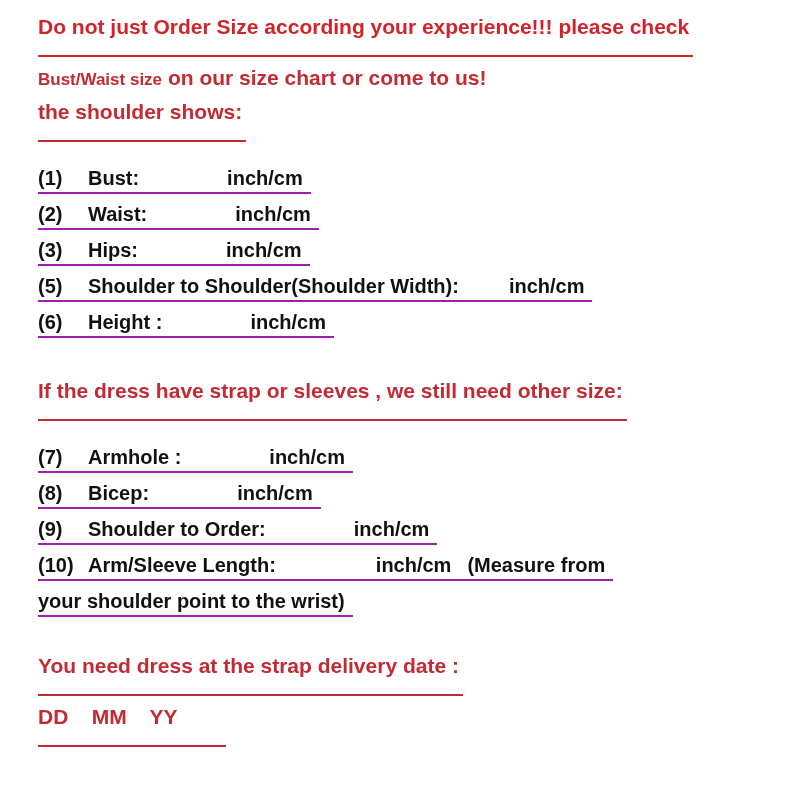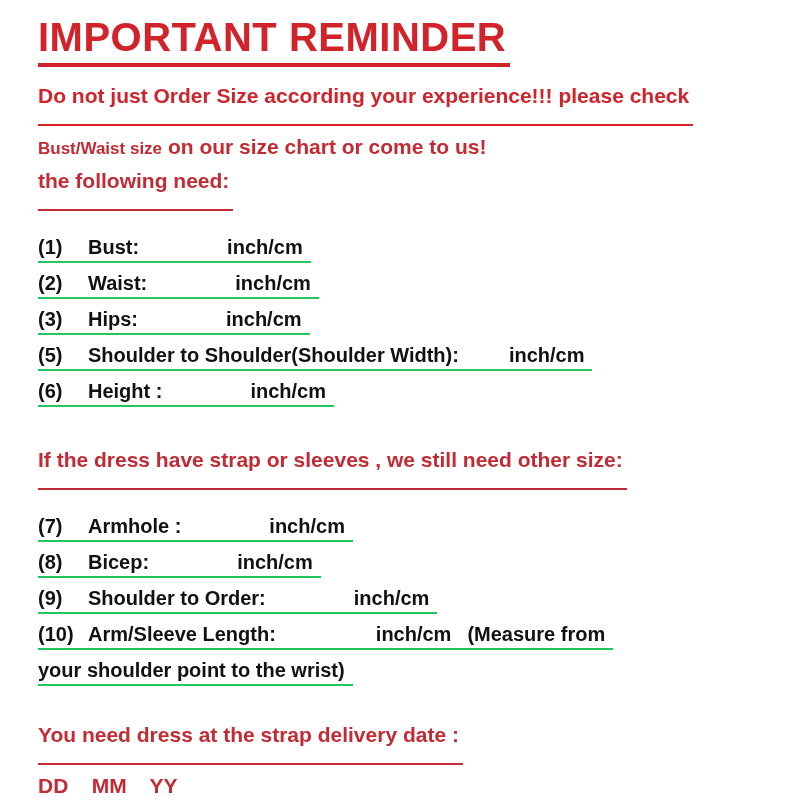--- a/index.html
+++ b/index.html
@@ -22,45 +22,44 @@
   .red{color:#c22b33;}
   .bright{color:#d2232a;}
   .intro-line{font-size:21px;line-height:1.2;margin:0 0 8px 0;white-space:nowrap;}
   .intro-plain{display:block;}
   .small-seg{font-size:17px;}
 
   .list{margin-top:24px;}
   .m-row{
     display:table;white-space:nowrap;
     font-size:20px;line-height:24px;
-    border-bottom:2px solid #22c55e;
+    border-bottom:2px solid #a21caf;
     padding:0 8px 2px 0;margin:0 0 8px 0;
   }
   .num{display:inline-block;min-width:50px;}
   .gap{display:inline-block;width:88px;}
   .gap-sm{width:50px;}
   .gap-lg{width:100px;}
   .extra{margin-left:16px;}
 
   .section-heading{margin-top:40px;margin-bottom:10px;}
   .footer1{margin-top:36px;}
   .footer2{white-space:pre;padding-right:48px;margin-top:0;}
 </style>
 </head>
 <body>
 
 <div class="page">
 
-  <h1 class="title">IMPORTANT REMINDER</h1>
 
   <p class="intro-line red bright u">Do not just Order Size according your experience!!! please check</p>
 
   <p class="intro-line red intro-plain"><span class="small-seg">Bust/Waist size</span><span> on our size chart or come to us!</span></p>
 
-  <p class="intro-line red u">the following need:</p>
+  <p class="intro-line red u">the shoulder shows:</p>
 
   <div class="list">
     <div class="m-row">
       <span class="num">(1)</span>
         <span>Bust:</span>
         <span class="gap"></span>
         <span>inch/cm</span>
     </div>
     <div class="m-row">
       <span class="num">(2)</span>

